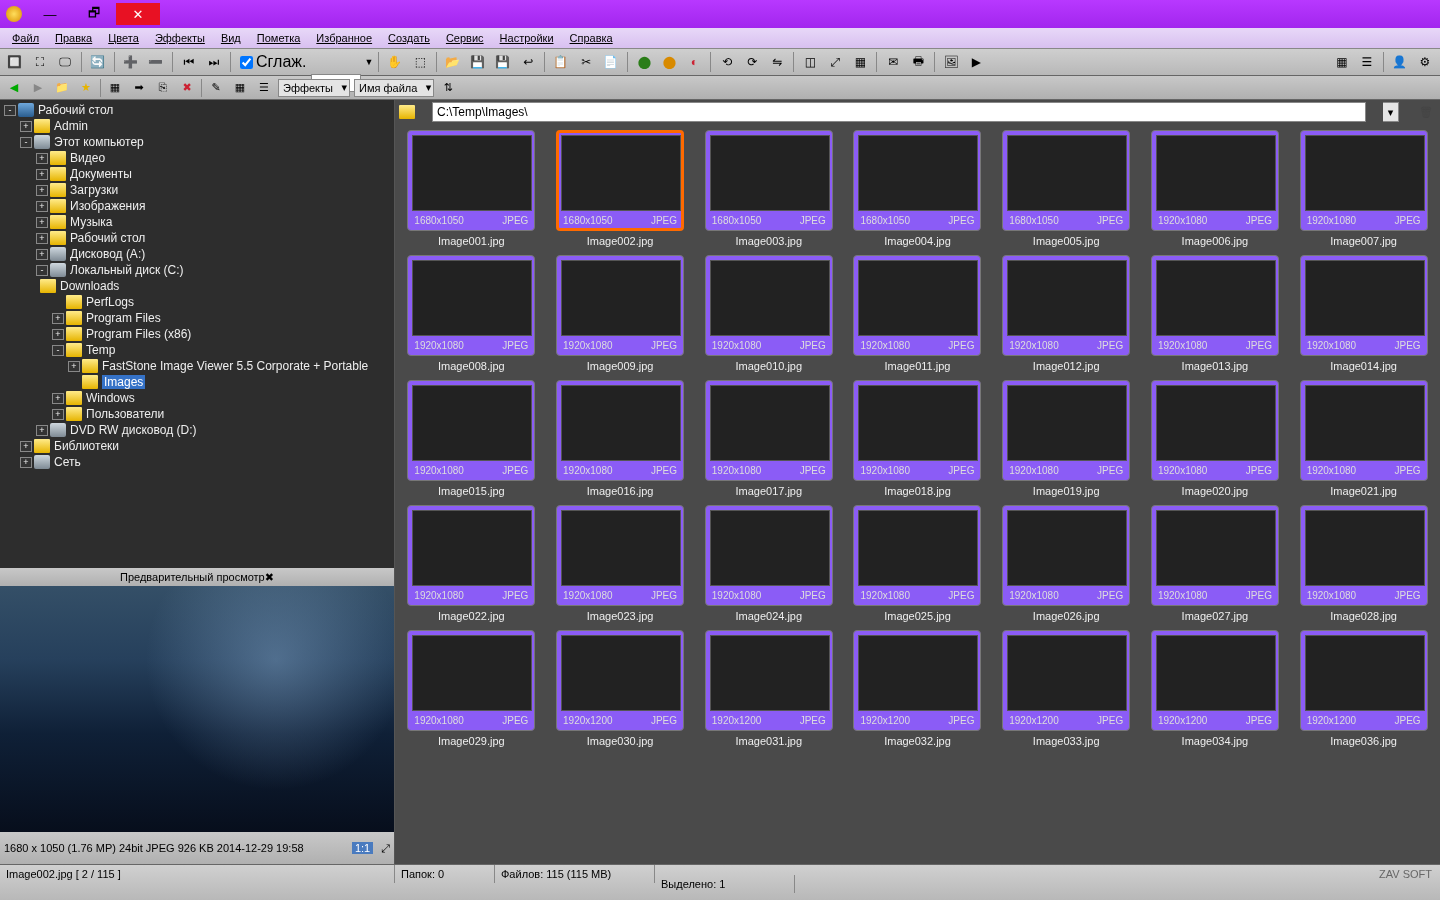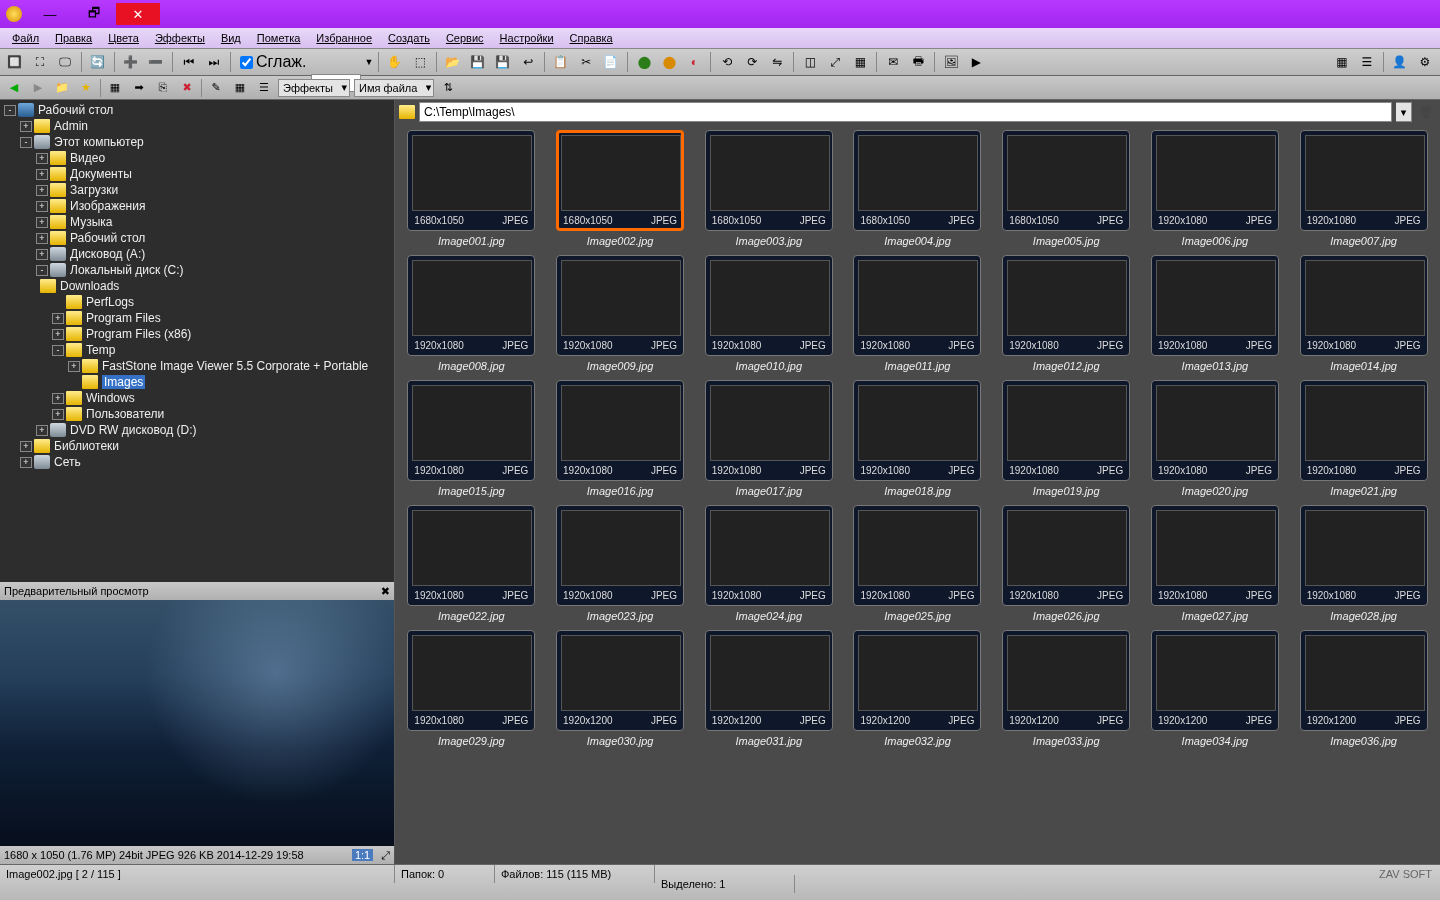--- a/index.html
+++ b/index.html
@@ -26,39 +26,39 @@
 .left { width:395px; background:#2d2d2d; border-right:1px solid #555; display:flex; flex-direction:column; }
 .tree { flex:1; overflow:auto; padding:2px 0; }
 .tree-item { display:flex; align-items:center; padding:1px 2px; white-space:nowrap; font-size:12px; color:#eee; }
 .tree-item .exp { width:12px; text-align:center; font-size:9px; color:#eee; border:1px solid #888; background:#333; margin-right:2px; line-height:9px;}
 .tree-item .noexp { width:14px; }
 .tree-item .ico { width:16px; height:14px; margin-right:4px; display:inline-block; }
 .ico.folder { background:linear-gradient(#ffeb8a,#e6b400); border-radius:1px; }
 .ico.drive { background:linear-gradient(#cfd8df,#7e8a94); border-radius:2px; }
 .ico.desk { background:linear-gradient(#6fa8dc,#2a5d8f); border-radius:2px; }
 .tree-item.sel span.label { background:#3572c7; color:#fff; padding:0 2px; }
-.preview-hdr { background:linear-gradient(#c8c8c8,#b0b0b0); height:18px; display:flex; align-items:center; justify-content:space-between; color:#000; padding:0 4px; font-size:11px;}
+.preview-hdr { background:linear-gradient(#c8c8c8,#b0b0b0); height:18px; display:flex; align-items:center; justify-content:center; color:#000; padding:0 4px; font-size:11px;}
 .preview { flex:0 0 246px; background:#000; position:relative; }
 .preview-img { width:100%; height:100%; background:
   radial-gradient(circle at 70% 30%,rgba(143,179,216,0.4),transparent 40%),
   linear-gradient(to top,#070e1c 0%,#0f2037 40%,#26405c 70%,#344f67 100%); }
-.info-strip { background:linear-gradient(#c8c8c8,#b0b0b0); height:18px; color:#000; display:flex; align-items:center; padding:0 4px; gap:8px; font-size:11px; }
+.info-strip { background:linear-gradient(#c8c8c8,#b0b0b0); height:32px; color:#000; display:flex; align-items:center; padding:0 4px; gap:8px; font-size:11px; }
 .right { flex:1; display:flex; flex-direction:column; background:#4a4a4a; }
-.pathbar { height:24px; display:flex; align-items:center; padding:2px 4px; gap:4px; background:#4a4a4a; }
+.pathbar { height:24px; display:flex; align-items:center; padding:2px 4px; gap:17px; background:#4a4a4a; }
 .pathbar .ico { width:16px; height:14px; }
 .pathbar input { flex:1; height:20px; border:1px solid #888; background:#fff; color:#000; padding:0 4px; font-size:12px; }
 .pathbar .dd { width:16px; height:20px; border:1px solid #888; border-left:none; background:#e4e4e4; color:#000; text-align:center; line-height:18px; }
 .pathbar .delico { width:20px; height:20px; display:flex; align-items:center; justify-content:center; color:#444; }
 .thumbs { flex:1; overflow-y:auto; padding:6px; display:grid; grid-template-columns:repeat(7,1fr); gap:8px 8px; align-content:start; }
 .thumb { display:flex; flex-direction:column; align-items:center; }
-.thumb .card { width:128px; border:1px solid #777; border-radius:4px; background:#0f172a; padding:4px; }
+.thumb .card { width:128px; border:1px solid #777; border-radius:4px; background:#8b5cf6; padding:4px; }
 .thumb.sel .card { border:3px solid #ff6a00; padding:2px; }
 .thumb .img { width:120px; height:76px; background:#222; border:1px solid #555; }
 .thumb .meta { display:flex; justify-content:space-between; font-size:10px; color:#ddd; margin-top:4px; padding:0 2px;}
-.thumb .fname { font-size:11px; color:#eee; margin-top:4px; text-align:center;font-style:italic; }
+.thumb .fname { font-size:11px; color:#eee; margin-top:4px; text-align:center; }
 .statusbar { height:36px; background:linear-gradient(#d0d0d0,#b8b8b8); border-top:1px solid #666; color:#000; display:flex; flex-direction:column; }
 .statusbar .row { height:18px; display:flex; align-items:center; font-size:11px; }
 .statusbar .cell { border-right:1px solid #888; padding:0 6px; height:100%; display:flex; align-items:center; }
 .statusbar .row2 .cell:first-child { width:395px; }
 .statusbar .brand { margin-left:auto; padding-right:8px; color:#676767; }
 .g-sky { background:linear-gradient(#7caedd,#c7dff1 60%,#6b6b6b 100%);}
 .g-night { background:linear-gradient(to top,#070e1c,#1a3452 60%,#2d4b63);}
 .g-white { background:linear-gradient(#f4f4f4,#d8d8d8);}
 .g-sea { background:linear-gradient(#1a7fbf,#0a4b7a);}
 .g-field { background:linear-gradient(#2a7d18 50%,#6eb1e4 50%);}

